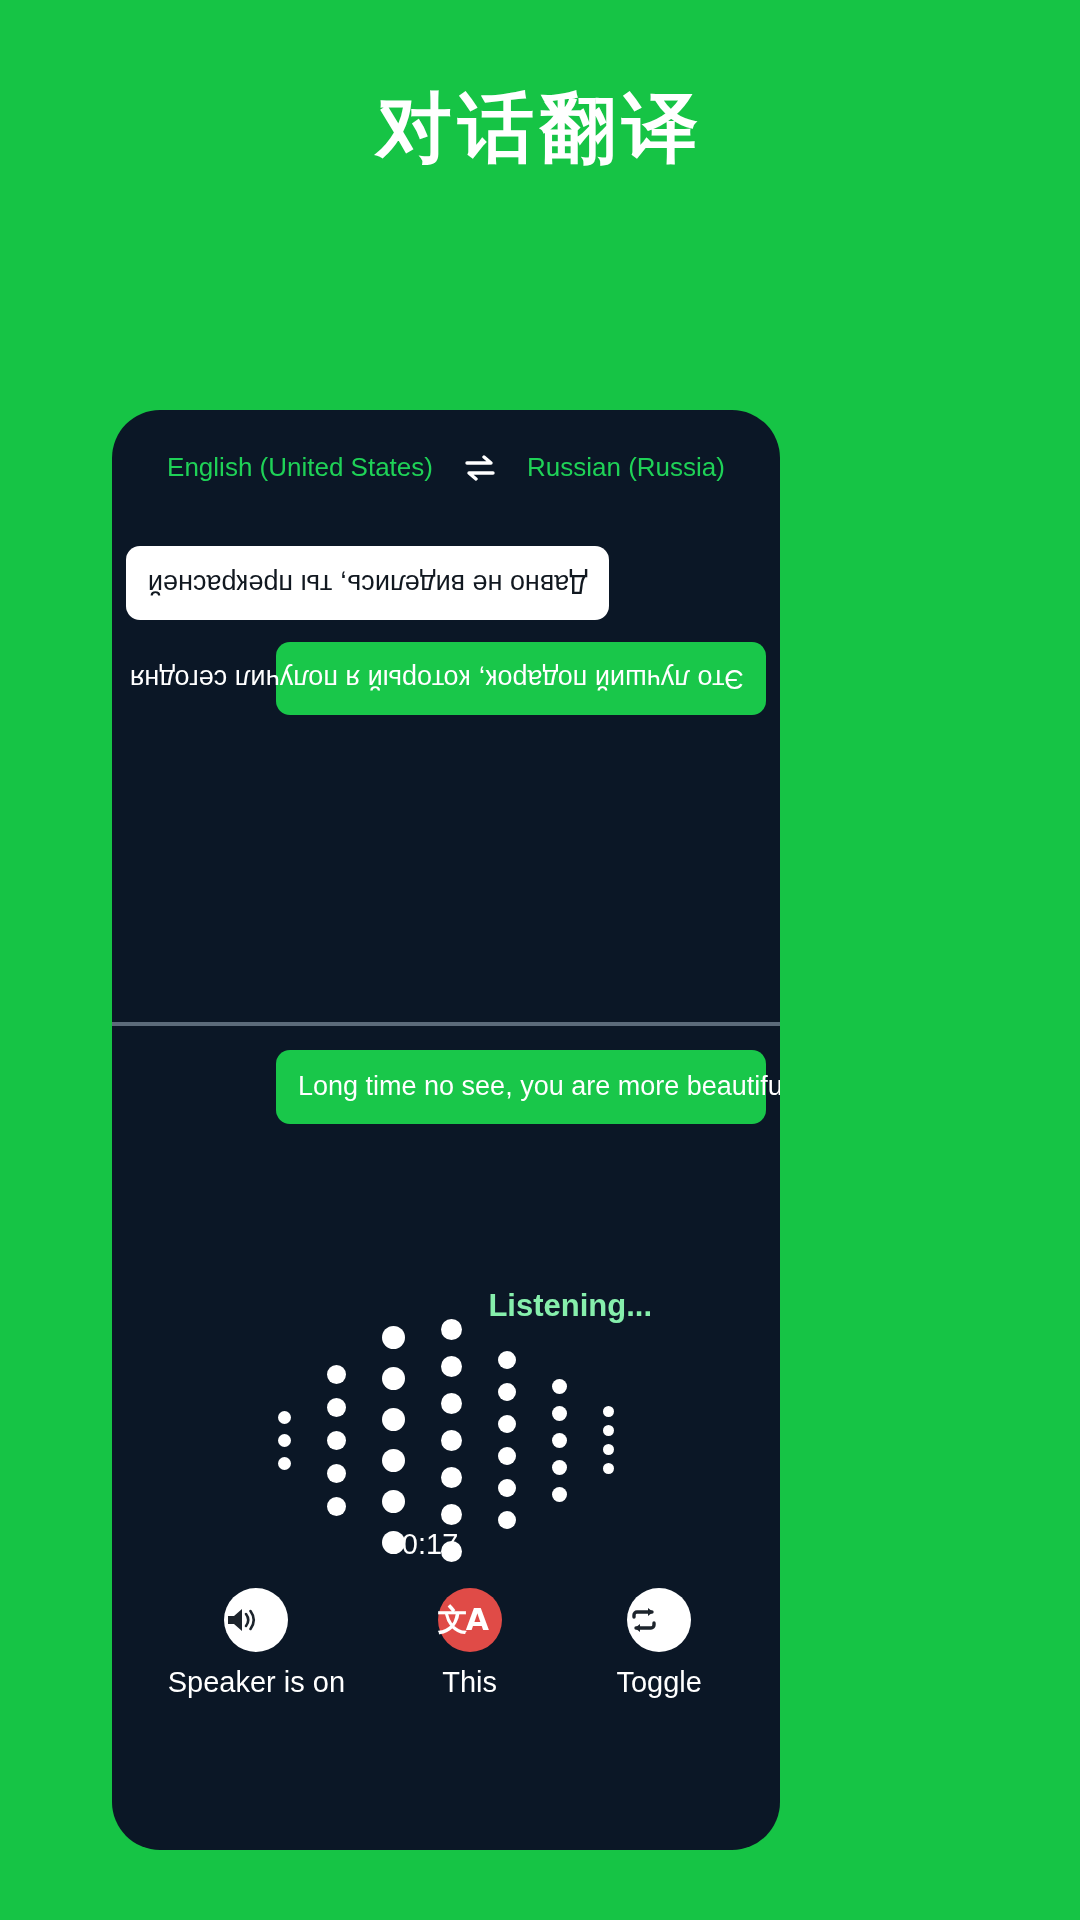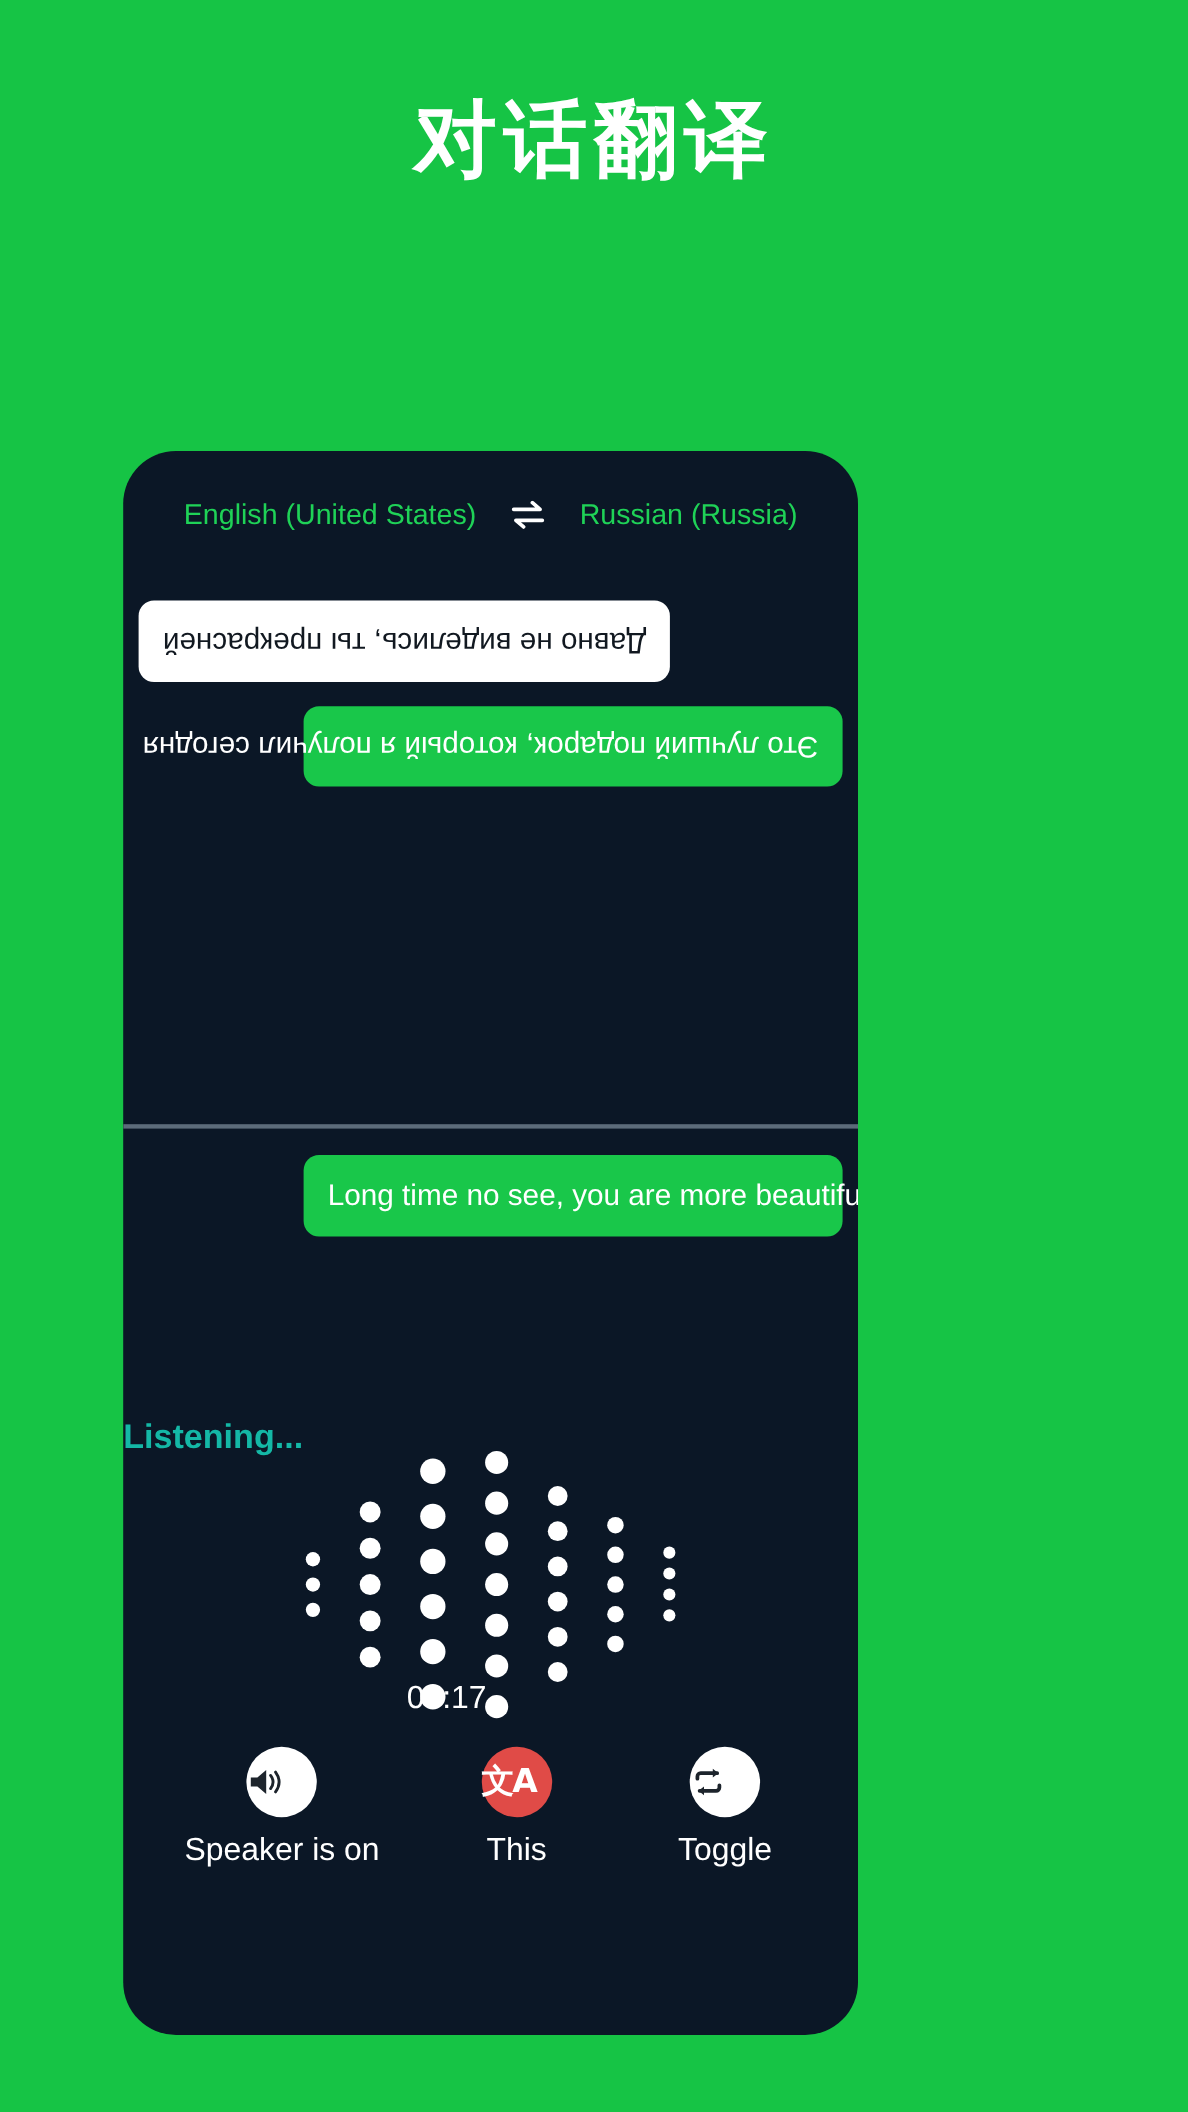--- a/index.html
+++ b/index.html
@@ -118,22 +118,22 @@
   }
   .bubble.accent { background: #19c74a; color: #ffffff; }
   .bubble.plain  { background: #ffffff; color: #111820; }
 
   
   .listening {
     position: absolute;
     top: 878px;
     left: 0;
     width: 540px;
-    text-align: left;
-    color: #14b8a6;
+    text-align: right;
+    color: #86efac;
     font-size: 31px;
     font-weight: bold;
   }
 
   .waveform {
     position: absolute;
     top: 950px;
     left: 0;
     width: 668px;
     height: 160px;
@@ -149,21 +149,21 @@
     justify-content: center;
   }
   .dot {
     background: #ffffff;
     border-radius: 50%;
   }
 
   .timer {
     position: absolute;
     top: 1118px;
-    left: 0;
+    left: 16px;
     width: 588px;
     text-align: center;
     color: #ffffff;
     font-size: 29px;
   }
 
   
   .controls {
     position: absolute;
     top: 1178px;

